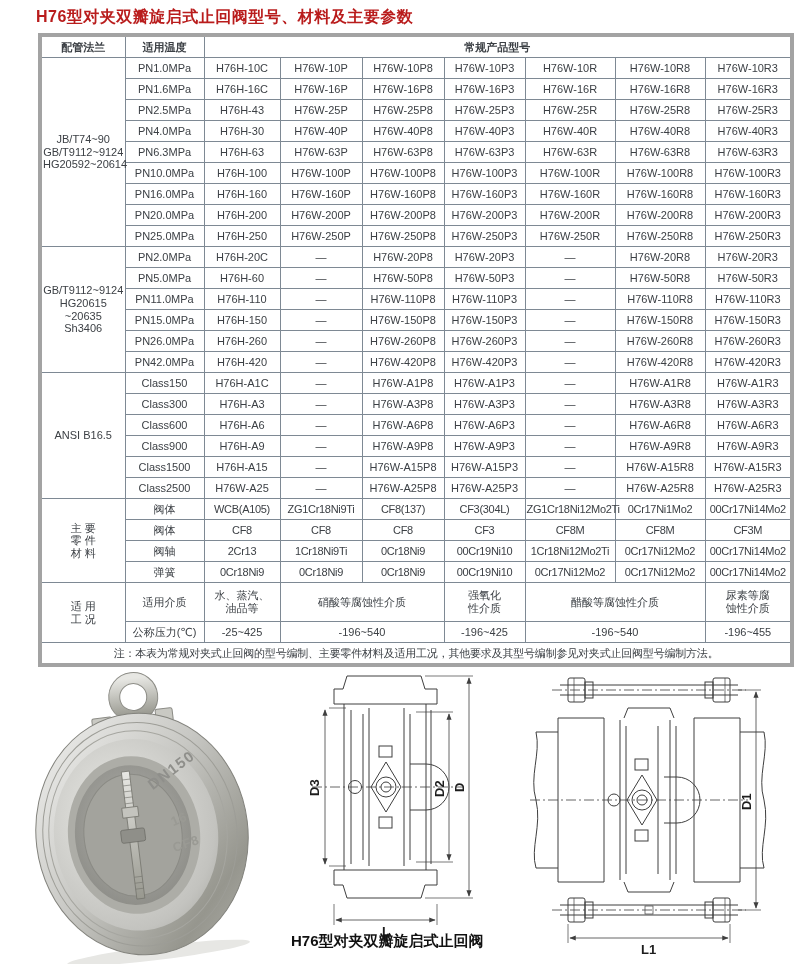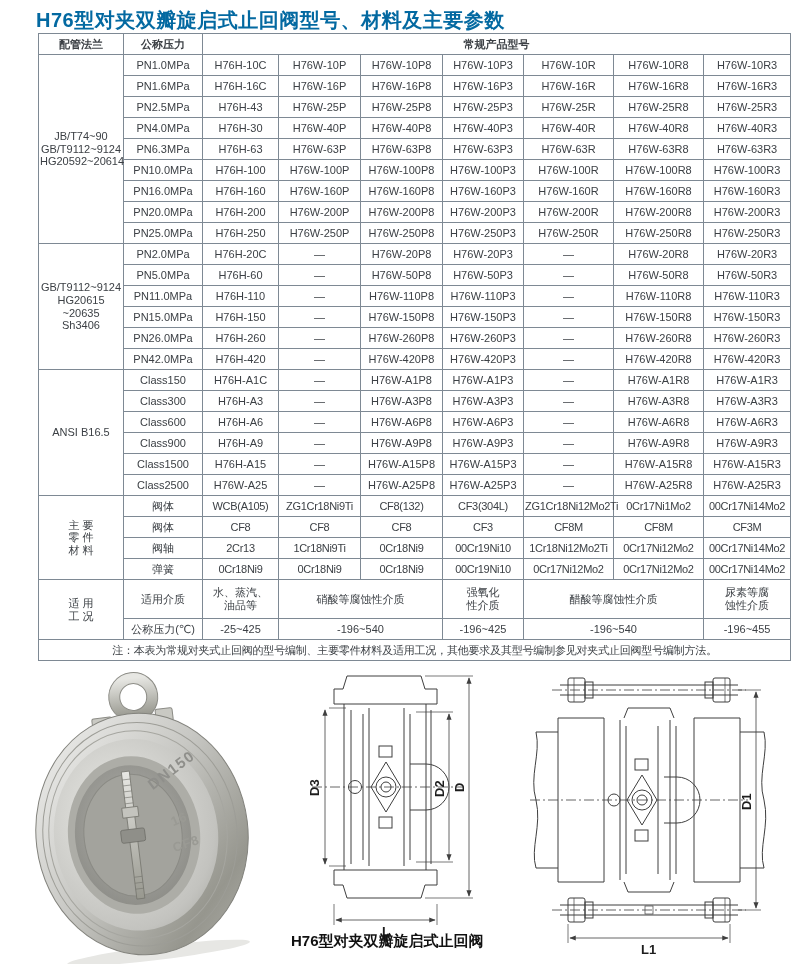--- a/index.html
+++ b/index.html
@@ -1,20 +1,20 @@
 <!DOCTYPE html>
 <html><head>
 <meta charset="utf-8">
 <style>
   html,body{margin:0;padding:0;background:#fff;}
   body{width:800px;height:969px;position:relative;overflow:hidden;
        font-family:"Liberation Sans","DejaVu Sans",sans-serif;color:#333;}
-  .title{position:absolute;left:36px;top:7px;font-size:20px;font-weight:bold;color:#0369a1;letter-spacing:.5px;}
+  .title{position:absolute;left:36px;top:7px;font-size:16px;font-weight:bold;color:#b91c1c;letter-spacing:.5px;}
   table.spec{position:absolute;left:38px;top:33px;width:752px;border-collapse:collapse;table-layout:fixed;
-             border:1px solid #a3a3a3;}
+             border:4px solid #a3a3a3;}
   table.spec td{border:1px solid #7e8994;text-align:center;vertical-align:middle;
                 font-size:11px;color:#3c4045;height:18px;padding:1px 1px;line-height:1.15;background:#fff;}
   td.hdr{background:#d6e1ec;font-weight:bold;font-size:12px;color:#2e3942;height:21px;}
   td.sh{background:#ecf2f9;}
   td.grp{background:#f3f7fc;white-space:pre-line;font-size:11.5px;color:#3c4045;margin-left:21px;}
   td.mat{font-size:10.3px;letter-spacing:-0.3px;}
   td.med{white-space:pre-line;}
   tr.media-row td{height:36px;}
   td.note{font-size:11.5px;height:21px;letter-spacing:-0.2px;}
   .caption{position:absolute;left:291px;top:932px;width:240px;
@@ -42,21 +42,21 @@
       <col style="width:82px">
     <col style="width:82px">
       <col style="width:81px">
       <col style="width:90px">
       <col style="width:90px">
       <col style="width:87px">
   </colgroup>
   <tbody id="tbody">
       <tr>
         <td class="hdr">配管法兰</td>
-        <td class="hdr">公称压力</td>
+        <td class="hdr">适用温度</td>
         <td colspan="7" class="hdr">常规产品型号</td>
       </tr>
       <tr>
         <td rowspan="9" class="grp">JB/T74~90
 GB/T9112~9124
 HG20592~20614</td>
         <td>PN1.0MPa</td>
         <td>H76H-10C</td>
         <td>H76W-10P</td>
         <td>H76W-10P8</td>
@@ -269,21 +269,21 @@
         <td class="sh">H76W-A25R8</td>
         <td class="sh">H76W-A25R3</td>
       </tr>
       <tr>
         <td rowspan="4" class="grp">主 要
 零 件
 材 料</td>
         <td>阀体</td>
         <td class="mat">WCB(A105)</td>
         <td class="mat">ZG1Cr18Ni9Ti</td>
-        <td class="mat">CF8(132)</td>
+        <td class="mat">CF8(137)</td>
         <td class="mat">CF3(304L)</td>
         <td class="mat">ZG1Cr18Ni12Mo2Ti</td>
         <td class="mat">0Cr17Ni1Mo2</td>
         <td class="mat">00Cr17Ni14Mo2</td>
       </tr>
       <tr>
         <td class="sh">阀体</td>
         <td class="sh mat">CF8</td>
         <td class="sh mat">CF8</td>
         <td class="sh mat">CF8</td>

